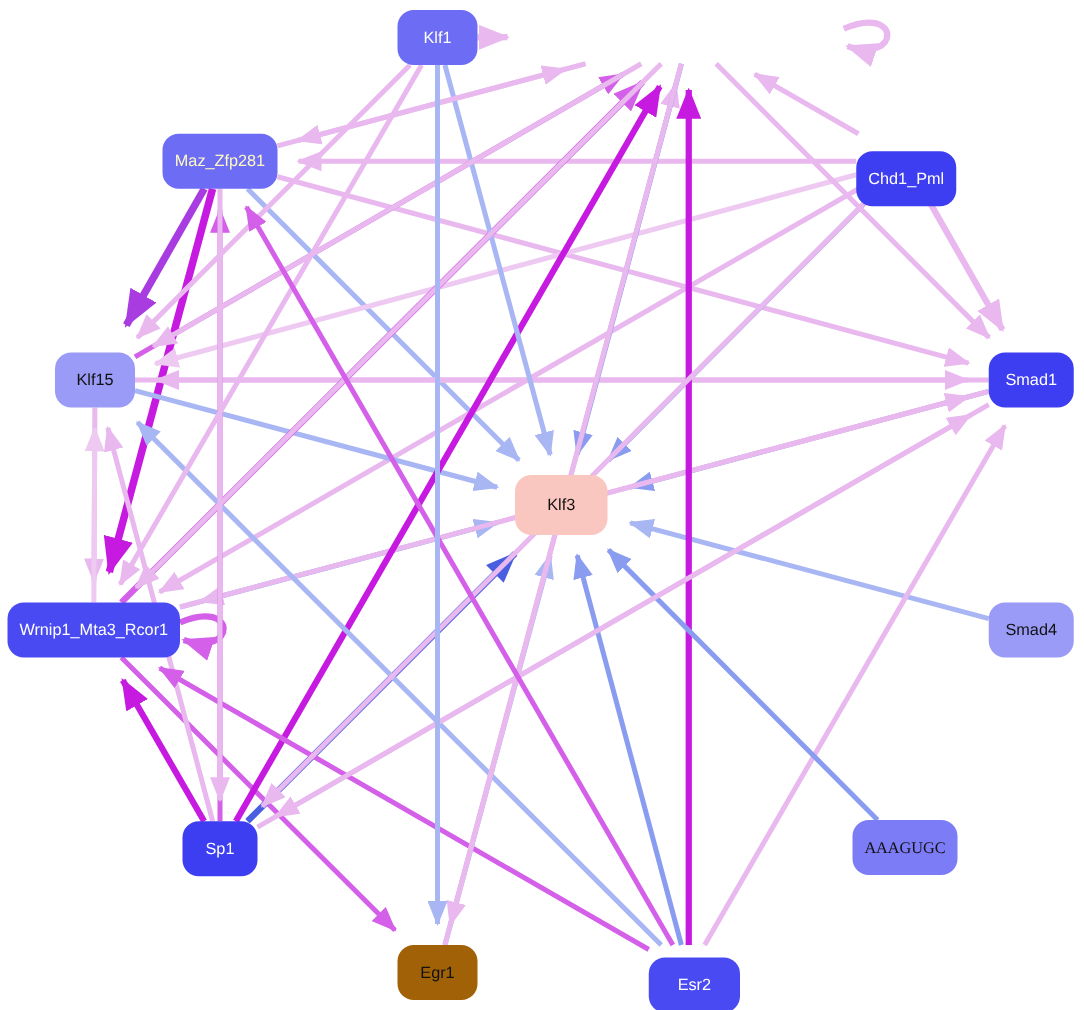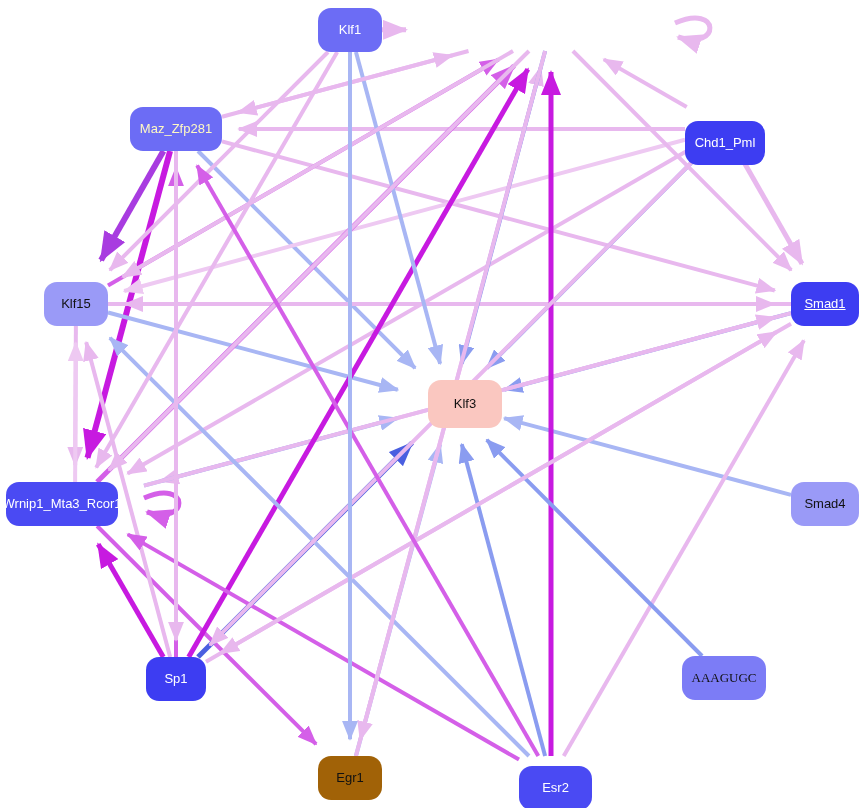--- a/index.html
+++ b/index.html
@@ -143,27 +143,27 @@
       </div>
       <div class="gnode" style="left: 130px; top: 107px; width: 92px; height: 44px; background: rgb(108, 108, 245); color: #fef9c3; font-size: 13px;">
         <span class="nlabel">Maz_Zfp281</span>
       </div>
       <div class="gnode" style="left: 685px; top: 107px; width: 80px; height: 44px; background: rgb(61, 61, 242); color: rgb(255, 255, 255); font-size: 13px; margin-top: 14px;">
         <span class="nlabel">Chd1_Pml</span>
       </div>
       <div class="gnode" style="left: 44px; top: 282px; width: 64px; height: 44px; background: rgb(154, 154, 247); color: rgb(17, 17, 17); font-size: 13px;">
         <span class="nlabel">Klf15</span>
       </div>
-      <div class="gnode" style="left: 791px; top: 282px; width: 68px; height: 44px; background: rgb(61, 61, 242); color: rgb(255, 255, 255); font-size: 13px; text-decoration: underline;">
+      <div class="gnode" style="left: 791px; top: 282px; width: 68px; height: 44px; background: rgb(61, 61, 242); color: rgb(255, 255, 255); font-size: 13px;">
         <span class="nlabel">Smad1</span>
       </div>
-      <div class="gnode" style="left: 428px; top: 380px; width: 74px; height: 48px; background: rgb(250, 199, 192); color: rgb(17, 17, 17); font-size: 13px;">
+      <div class="gnode" style="left: 412px; top: 380px; width: 74px; height: 48px; background: rgb(250, 199, 192); color: rgb(17, 17, 17); font-size: 13px;">
         <span class="nlabel">Klf3</span>
       </div>
-      <div class="gnode" style="left: 6px; top: 482px; width: 112px; height: 44px; background: rgb(74, 74, 243); color: rgb(255, 255, 255); font-size: 13px;">
+      <div class="gnode" style="left: 6px; top: 482px; width: 138px; height: 44px; background: rgb(74, 74, 243); color: rgb(255, 255, 255); font-size: 13px;">
         <span class="nlabel">Wrnip1_Mta3_Rcor1</span>
       </div>
       <div class="gnode" style="left: 791px; top: 482px; width: 68px; height: 44px; background: rgb(154, 154, 247); color: rgb(17, 17, 17); font-size: 13px;">
         <span class="nlabel">Smad4</span>
       </div>
       <div class="gnode" style="left: 146px; top: 657px; width: 60px; height: 44px; background: rgb(61, 61, 242); color: rgb(255, 255, 255); font-size: 13px;">
         <span class="nlabel">Sp1</span>
       </div>
       <div class="gnode" style="left: 682px; top: 656px; width: 84px; height: 44px; background: rgb(124, 124, 246); color: rgb(17, 17, 17); font-size: 13px; font-family: Liberation Serif, serif;">
         <span class="nlabel">AAAGUGC</span>

